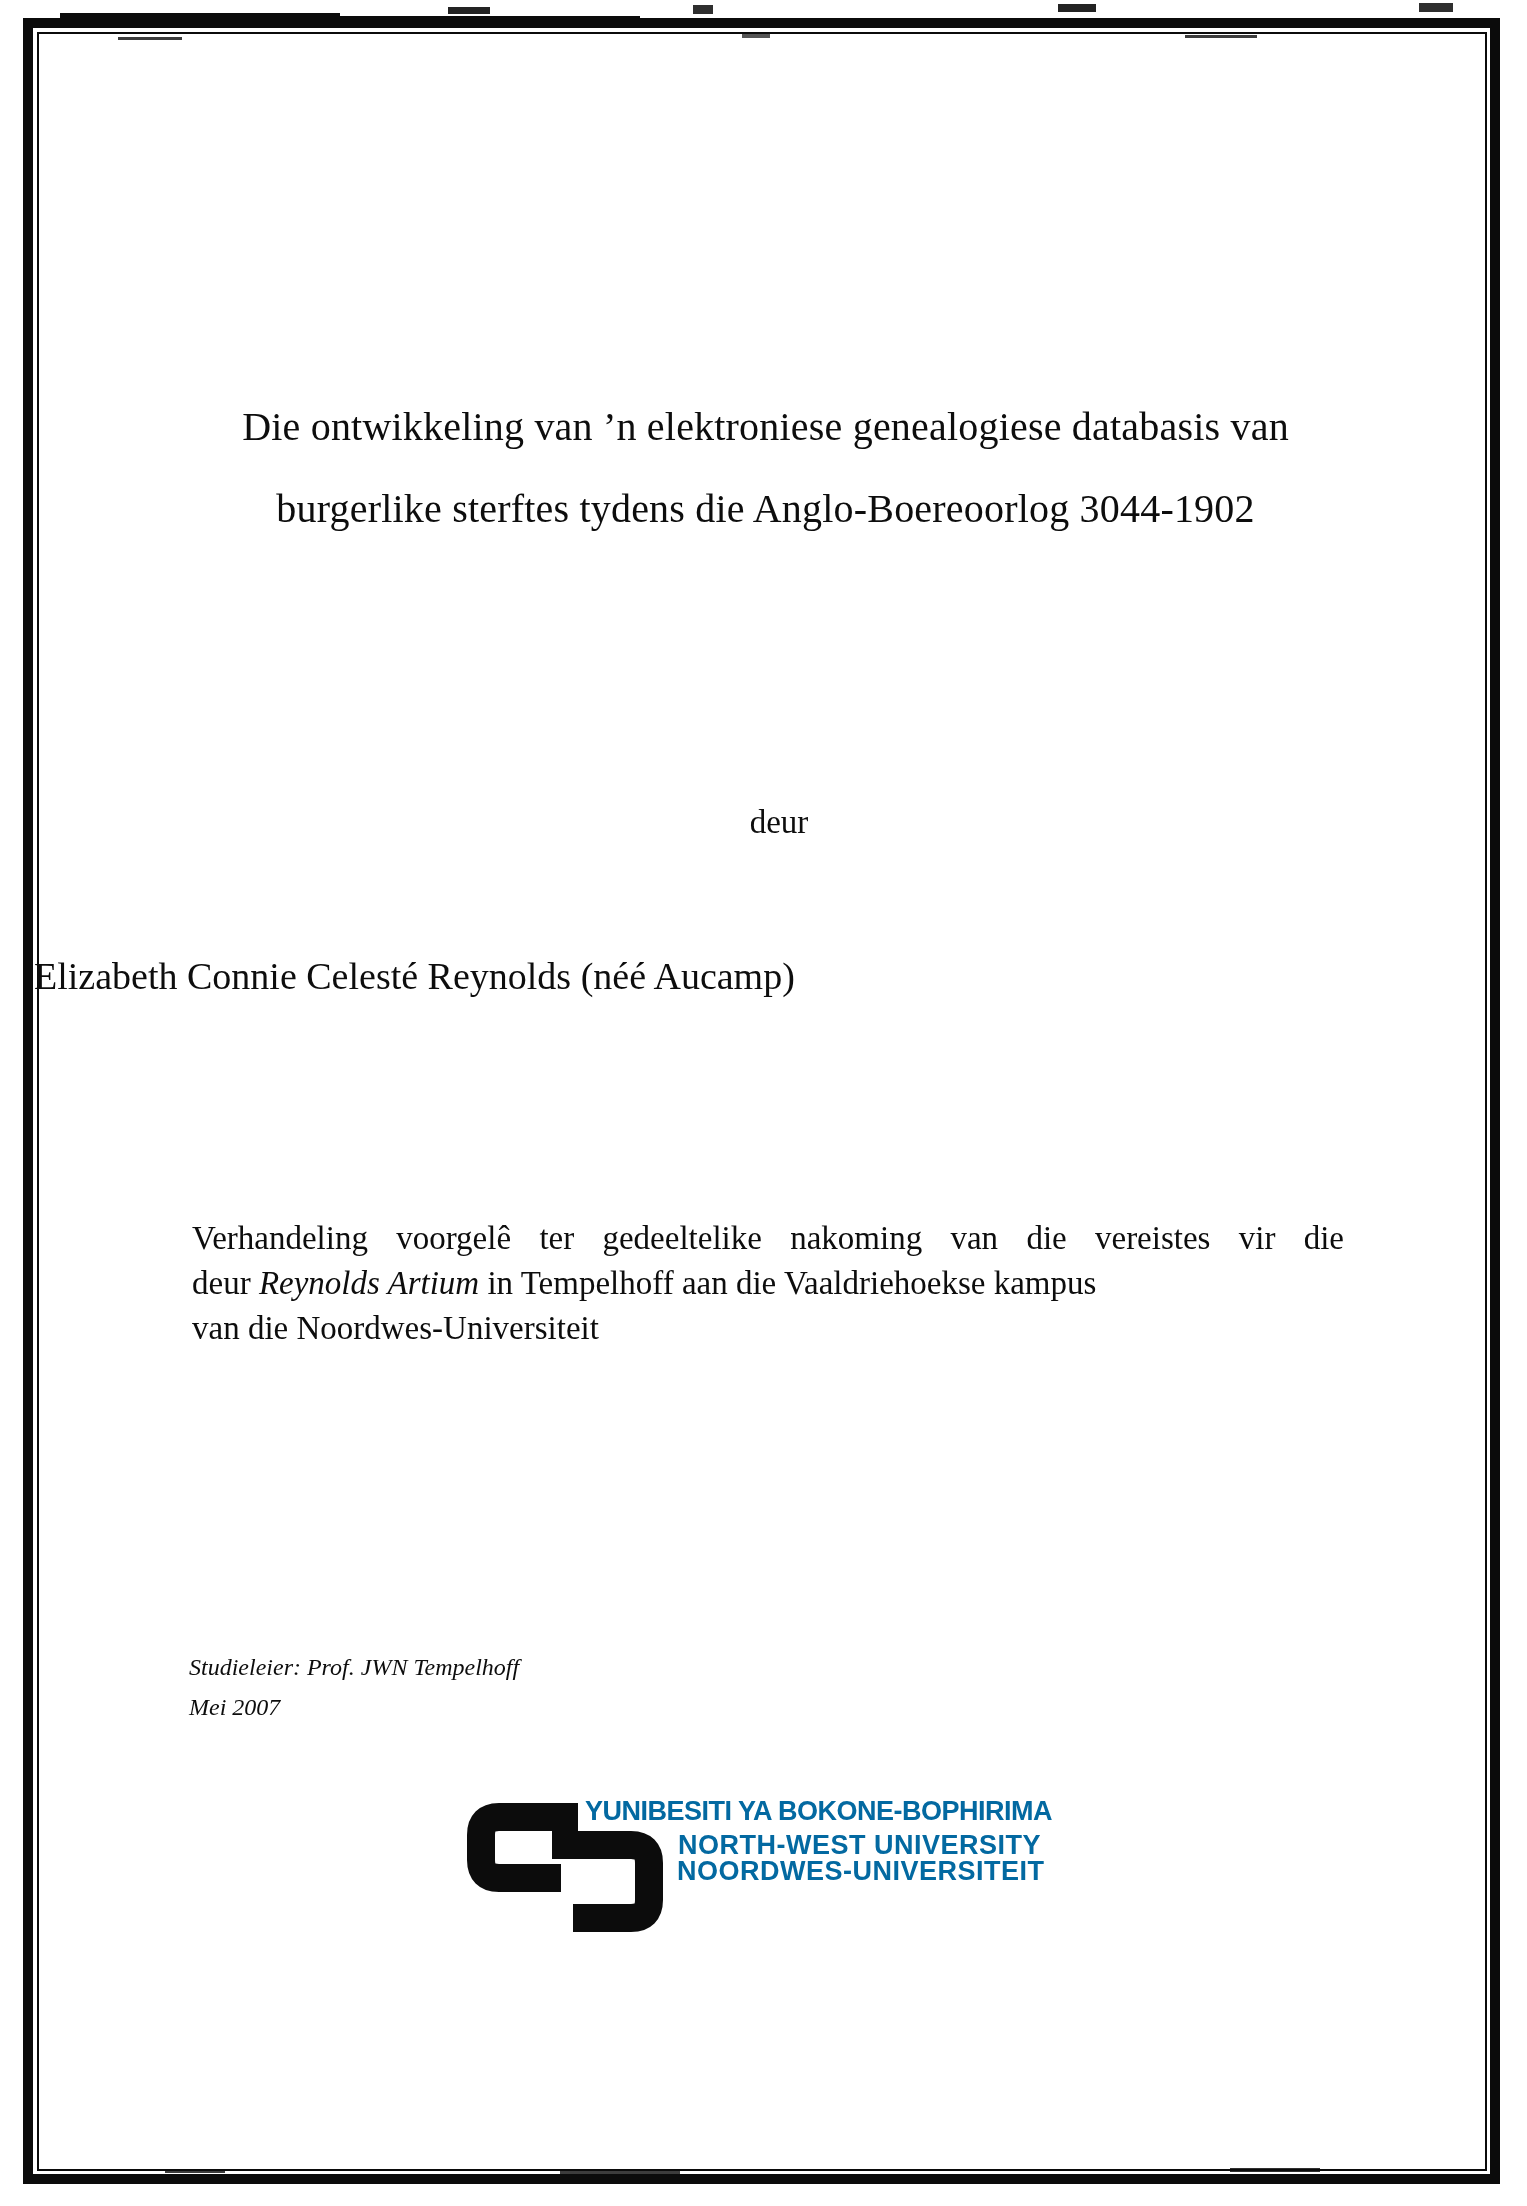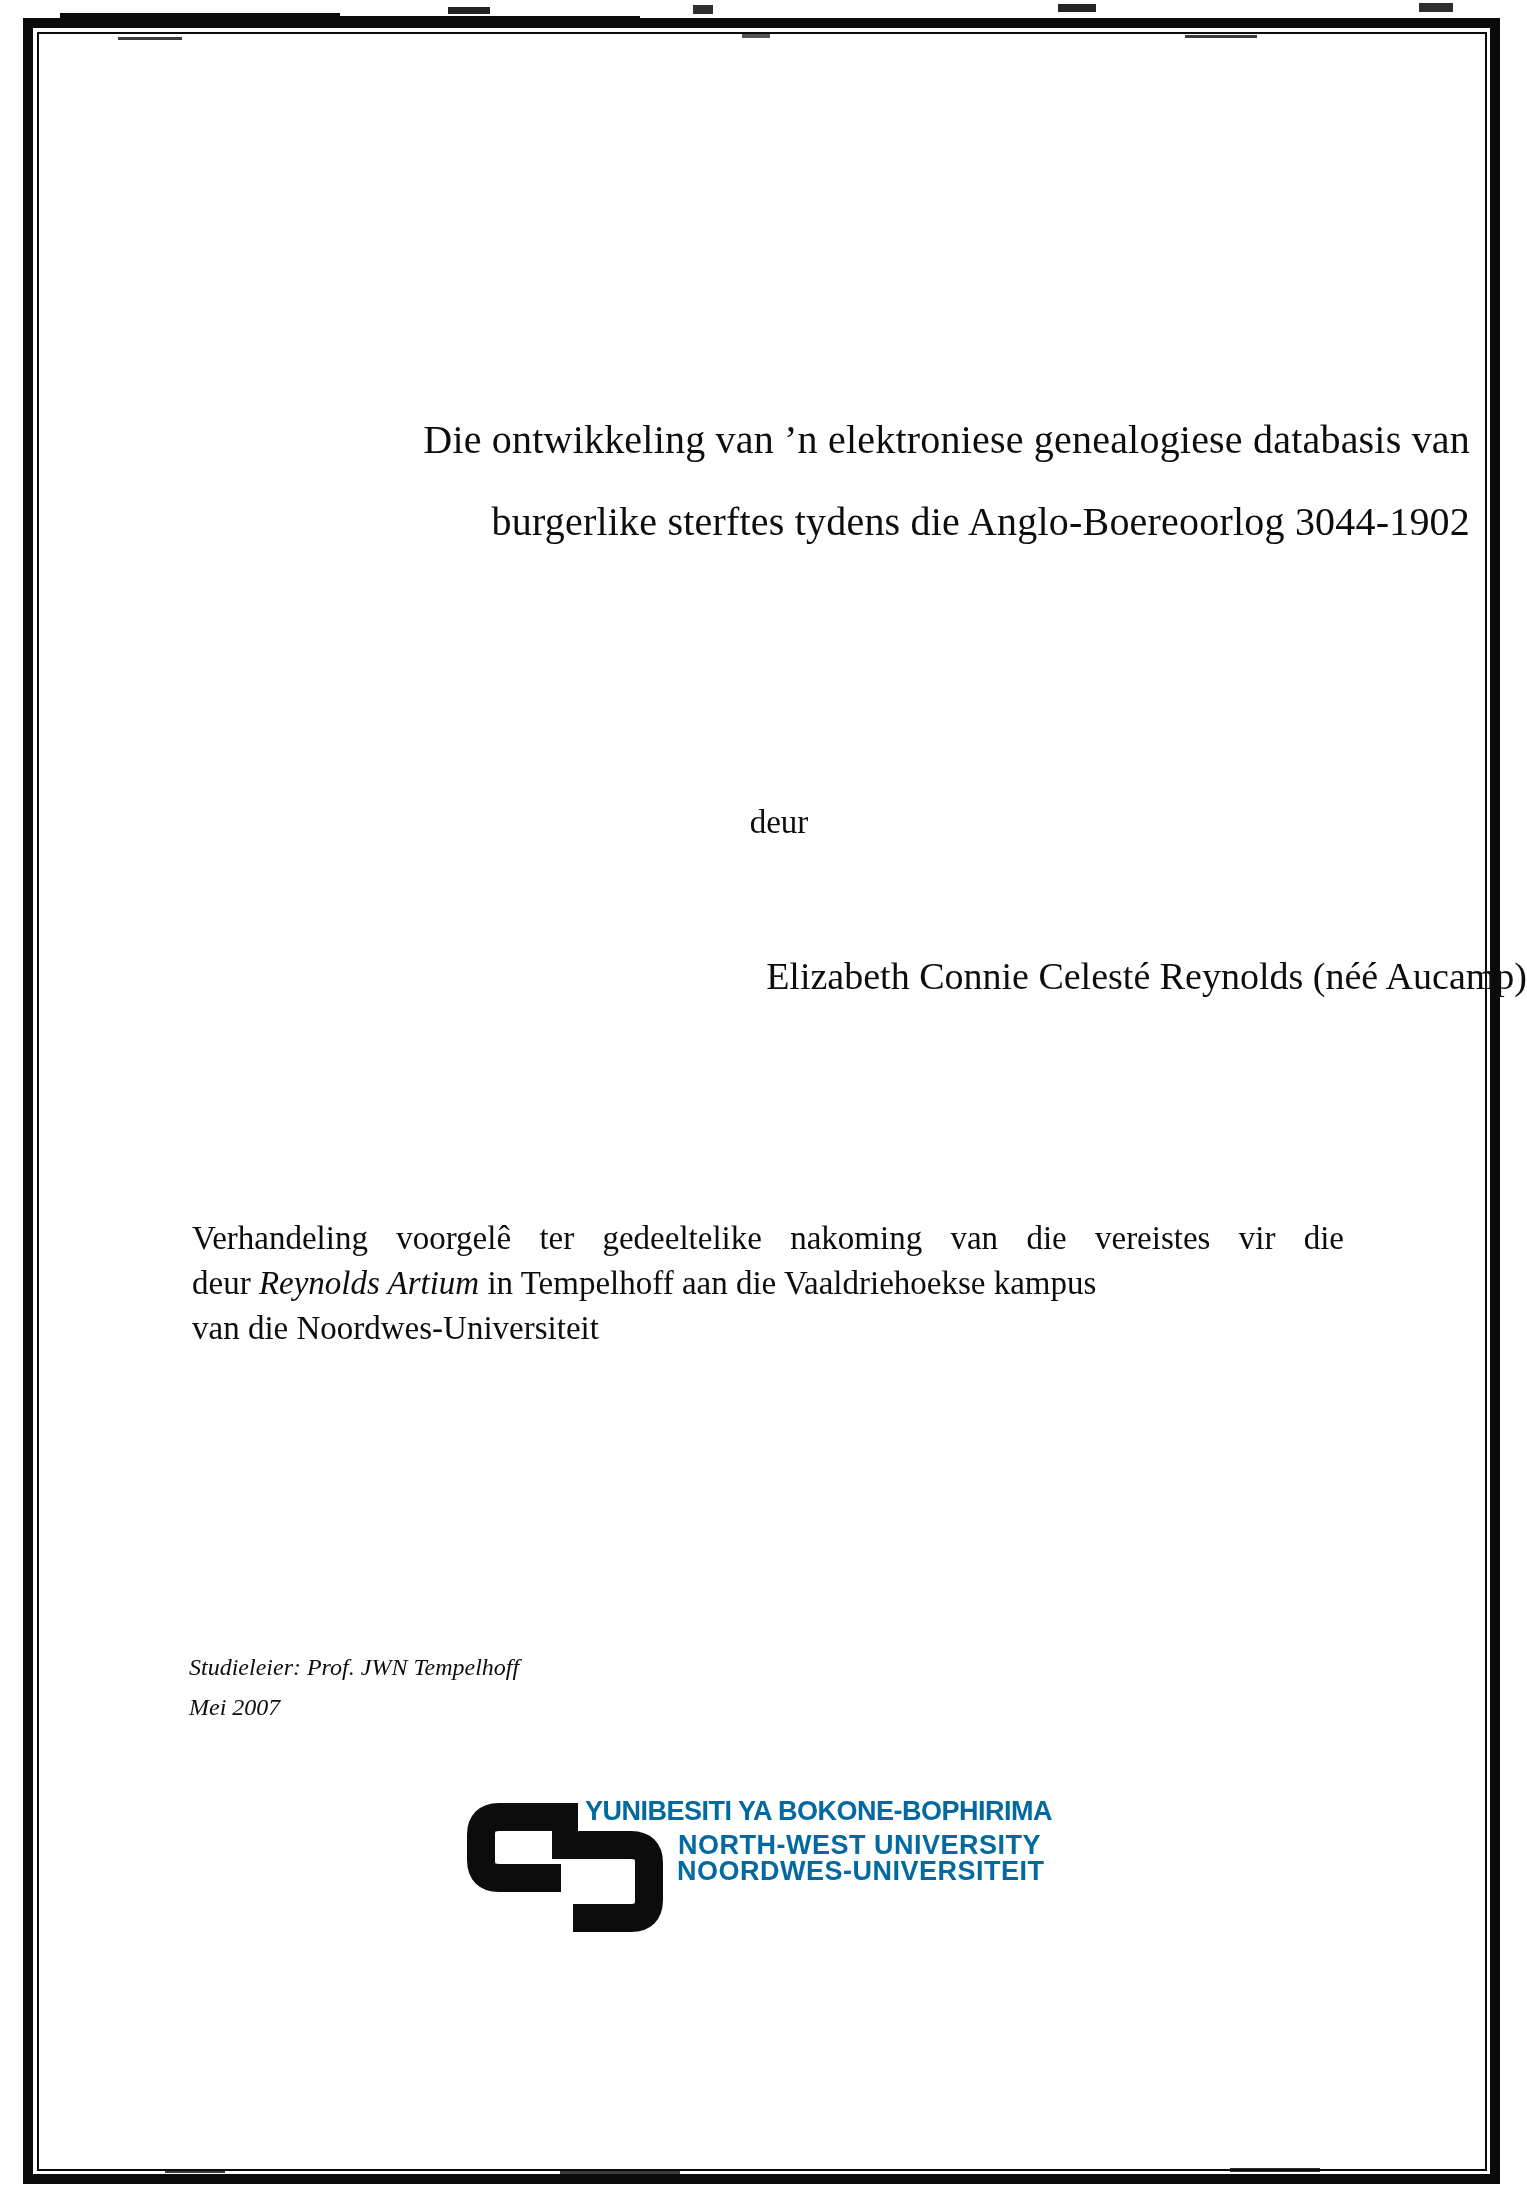--- a/index.html
+++ b/index.html
@@ -21,40 +21,40 @@
   .frame-inner {
     position: absolute;
     left: 37px; top: 32px; right: 40px; bottom: 35px;
     border: 2px solid #0b0b0b;
   }
   .speck { position: absolute; background: #0b0b0b; }
 
   .title {
     position: absolute;
     left: 40px; right: 40px; top: 382px;
-    margin: 17px;
+    margin: 4px;
     font-size: 40px;
     font-weight: normal;
     line-height: 82px;
-    text-align: right;
+    text-align: center;
     padding-left: 4px;
     letter-spacing: 0.2px;
   }
   .byline {
     position: absolute;
     left: 0; right: 0; top: 806px;
     text-align: center;
     padding-left: 31px;
     font-size: 33px;
     line-height: 1;
   }
   .author {
     position: absolute;
     left: 0; right: 0; top: 957px;
-    text-align: right;
+    text-align: left;
     padding-left: 34px;
     font-size: 38px;
     line-height: 1;
   }
   .statement {
     position: absolute;
     left: 192px; top: 1216px;
     width: 1152px;
     font-size: 33px;
     line-height: 45px;

